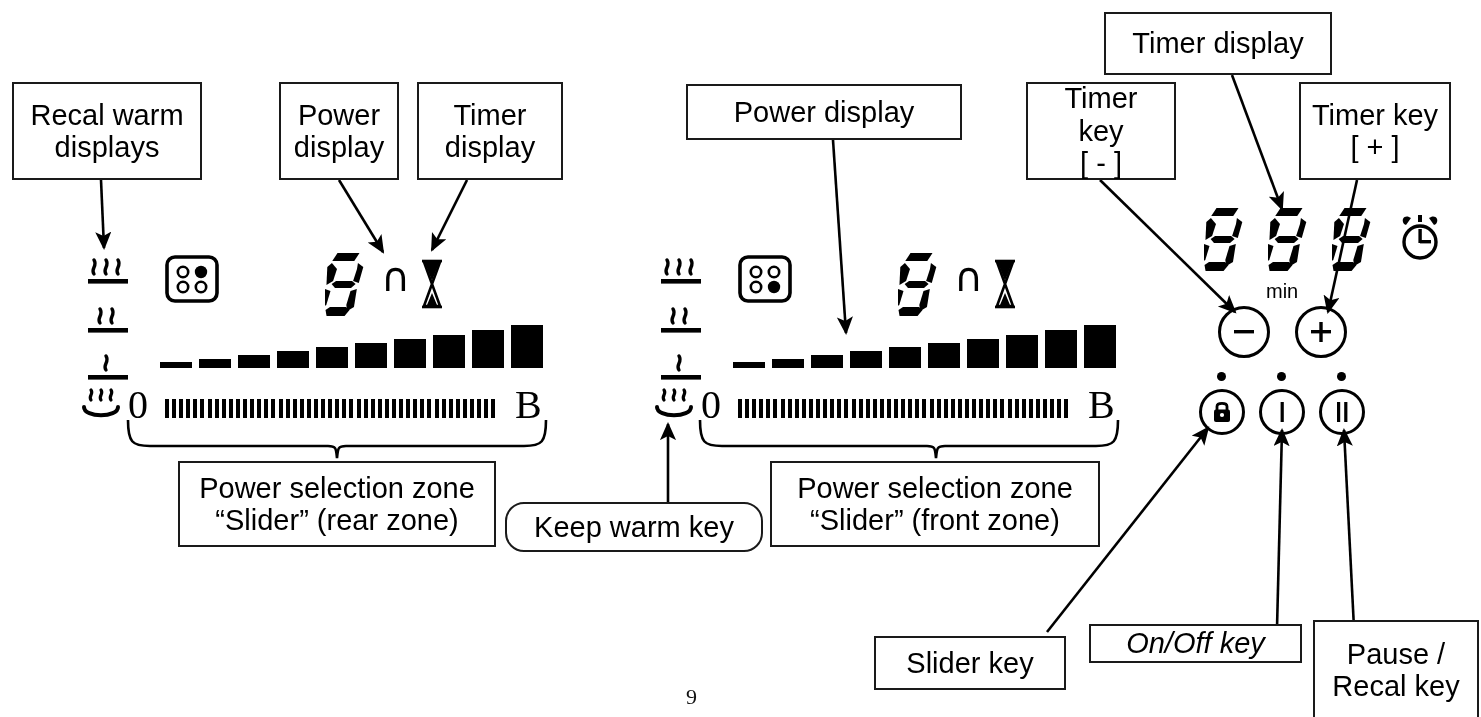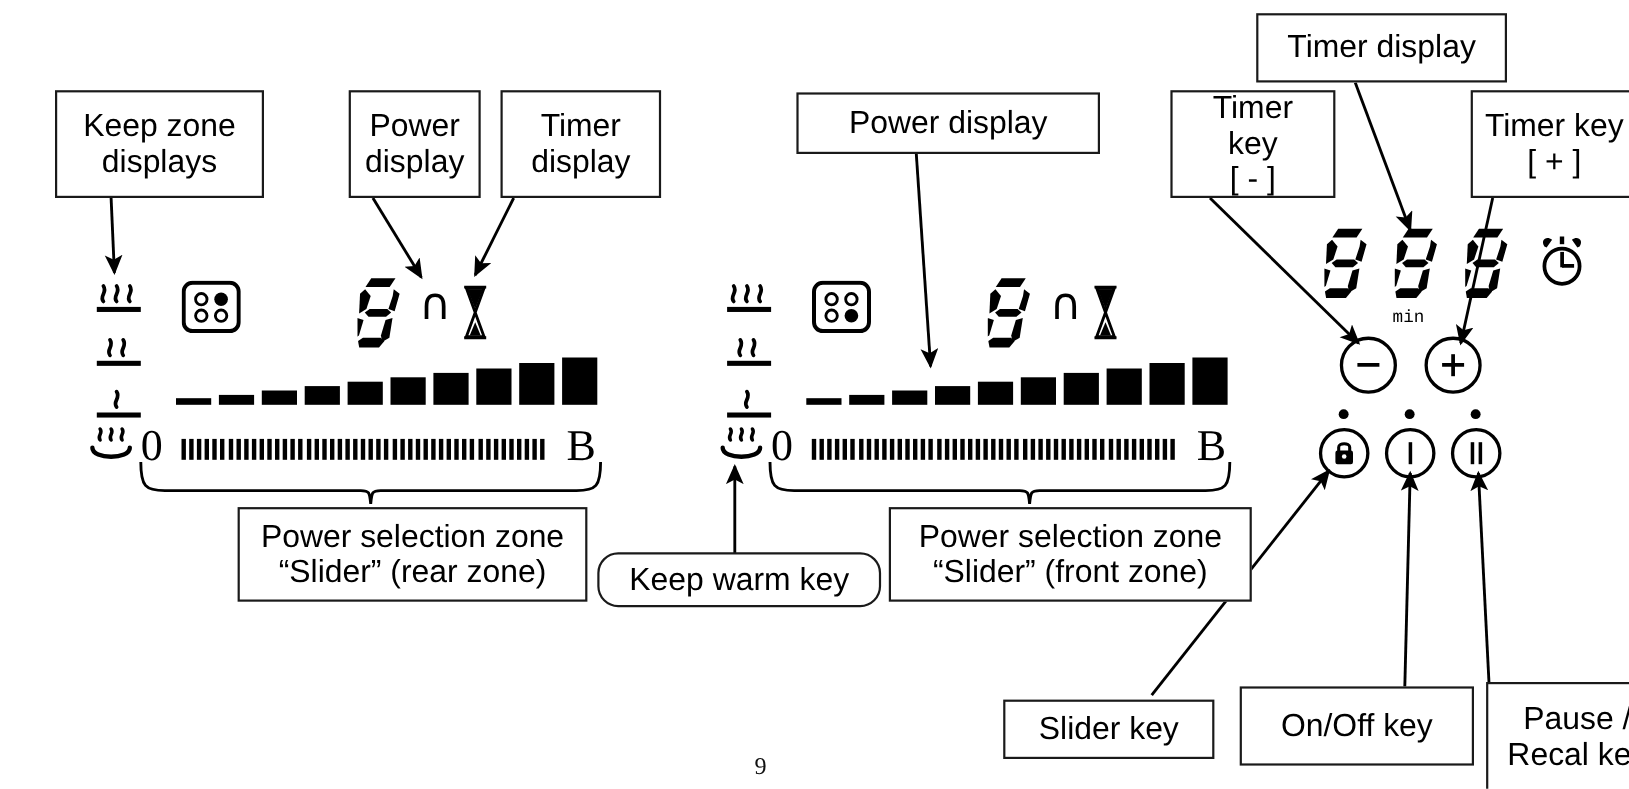--- a/index.html
+++ b/index.html
@@ -17,21 +17,20 @@
     border: 2.5px solid #1a1a1a;
     background: #ffffff;
     display: flex; align-items: center; justify-content: center;
     text-align: center;
     color: #000;
     line-height: 1.12;
     font-size: 29px;
     padding: 4px 10px;
     white-space: pre-line;
     z-index: 5;
-    margin-left: 38px;
   }
 
   
   #wires { position: absolute; inset: 0; width: 1481px; height: 717px; z-index: 2; }
 
   
   .node { position: absolute; z-index: 3; }
 
   
   .kw { position: absolute; width: 46px; }
@@ -54,21 +53,21 @@
 
   
   .slider { position: absolute; display: flex; align-items: flex-end; gap: 3.1px; }
   .slider i { display: block; width: 4px; height: 19px; background: #000; }
 
   .endlabel { position: absolute; font-size: 40px; line-height: 1; color: #000;
               font-family: "Liberation Serif", serif; }
 
   
   .timerdigits { position: absolute; display: flex; gap: 18px; }
-  .minlabel { position: absolute; font-size: 16px; color: #000; font-family: Liberation Mono, monospace; }
+  .minlabel { position: absolute; font-size: 20px; color: #000; }
 
   
   .ckey { position: absolute; border: 3px solid #000; border-radius: 50%;
           display: flex; align-items: center; justify-content: center; background: #fff; }
   .dotind { position: absolute; width: 9px; height: 9px; border-radius: 50%; background: #000; }
 
   .pagenum { position: absolute; font-size: 22px; color: #111;
              font-family: "Liberation Serif", serif; }
 </style>
 </head>
@@ -111,21 +110,21 @@
       <path d="M128,420 C128,442 132,446 150,446 L328,446 C336,446 336,448 337,458
                C338,448 338,446 346,446 L524,446 C542,446 546,442 546,420"></path>
     </g>
 
     <g stroke="#000" stroke-width="2.6" fill="none">
       <path d="M700,420 C700,442 704,446 722,446 L927,446 C935,446 935,448 936,458
                C937,448 937,446 945,446 L1096,446 C1114,446 1118,442 1118,420"></path>
     </g>
   </svg>
 
-  <div class="callout" style="left:12px; top:82px; width:190px; height:98px;">Keep zone
+  <div class="callout" style="left:12px; top:82px; width:190px; height:98px;">Recal warm
 displays</div>
 
   <div class="callout" style="left:279px; top:82px; width:120px; height:98px;">Power
 display</div>
 
   <div class="callout" style="left:417px; top:82px; width:146px; height:98px;">Timer
 display</div>
 
   <div class="callout" style="left:686px; top:84px; width:276px; height:56px;">Power display</div>
 
@@ -140,21 +139,21 @@
   <div class="callout" style="left:178px; top:461px; width:318px; height:86px;">Power selection zone
 “Slider” (rear zone)</div>
 
   <div class="callout" style="left:505px; top:502px; width:258px; height:50px;border-radius:19px;">Keep warm key</div>
 
   <div class="callout" style="left:770px; top:461px; width:330px; height:86px;">Power selection zone
 “Slider” (front zone)</div>
 
   <div class="callout" style="left:874px; top:636px; width:192px; height:54px;">Slider key</div>
 
-  <div class="callout" style="left:1089px; top:624px; width:213px; height:72px;">On/Off key</div>
+  <div class="callout" style="left:1089px; top:624px; width:213px; height:39px;font-style:italic;">On/Off key</div>
 
   <div class="callout" style="left:1313px; top:620px; width:166px; height:100px;">Pause /
 Recal key</div>
 
   <div class="kw node" style="left:85px; top:252px;">
     <svg width="46" height="34" viewBox="0 0 46 34">
       <g stroke="#000" stroke-width="3.4" fill="none" stroke-linecap="round">
         <path d="M9,22 C5,17 13,14 9,8"></path>
         <path d="M21,22 C17,17 25,14 21,8"></path>
         <path d="M33,22 C29,17 37,14 33,8"></path>

